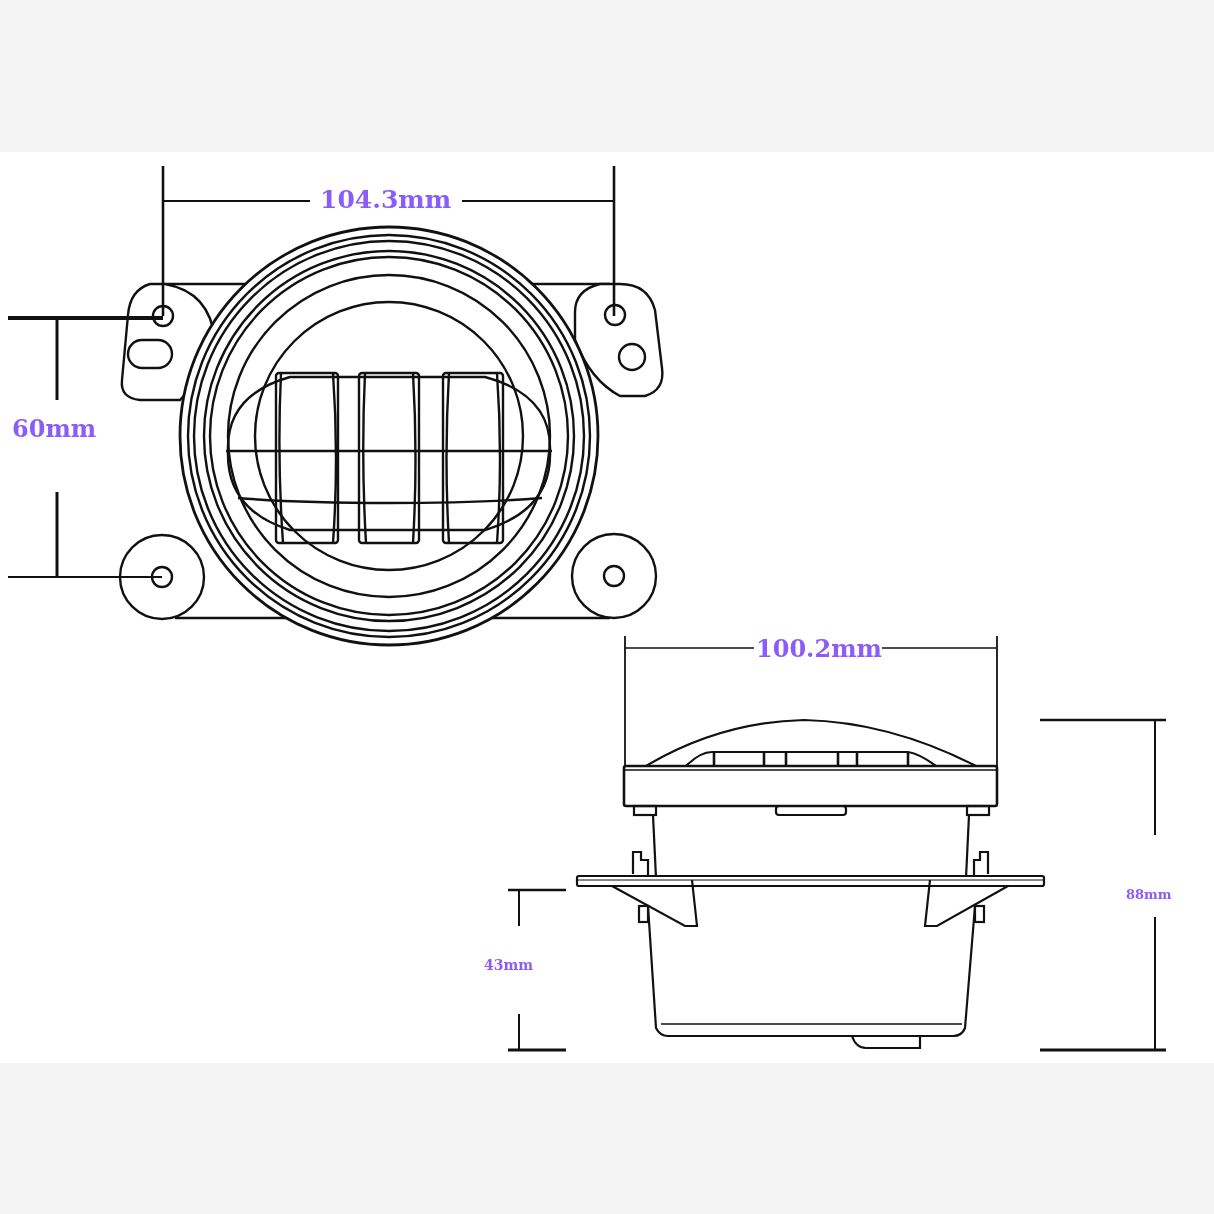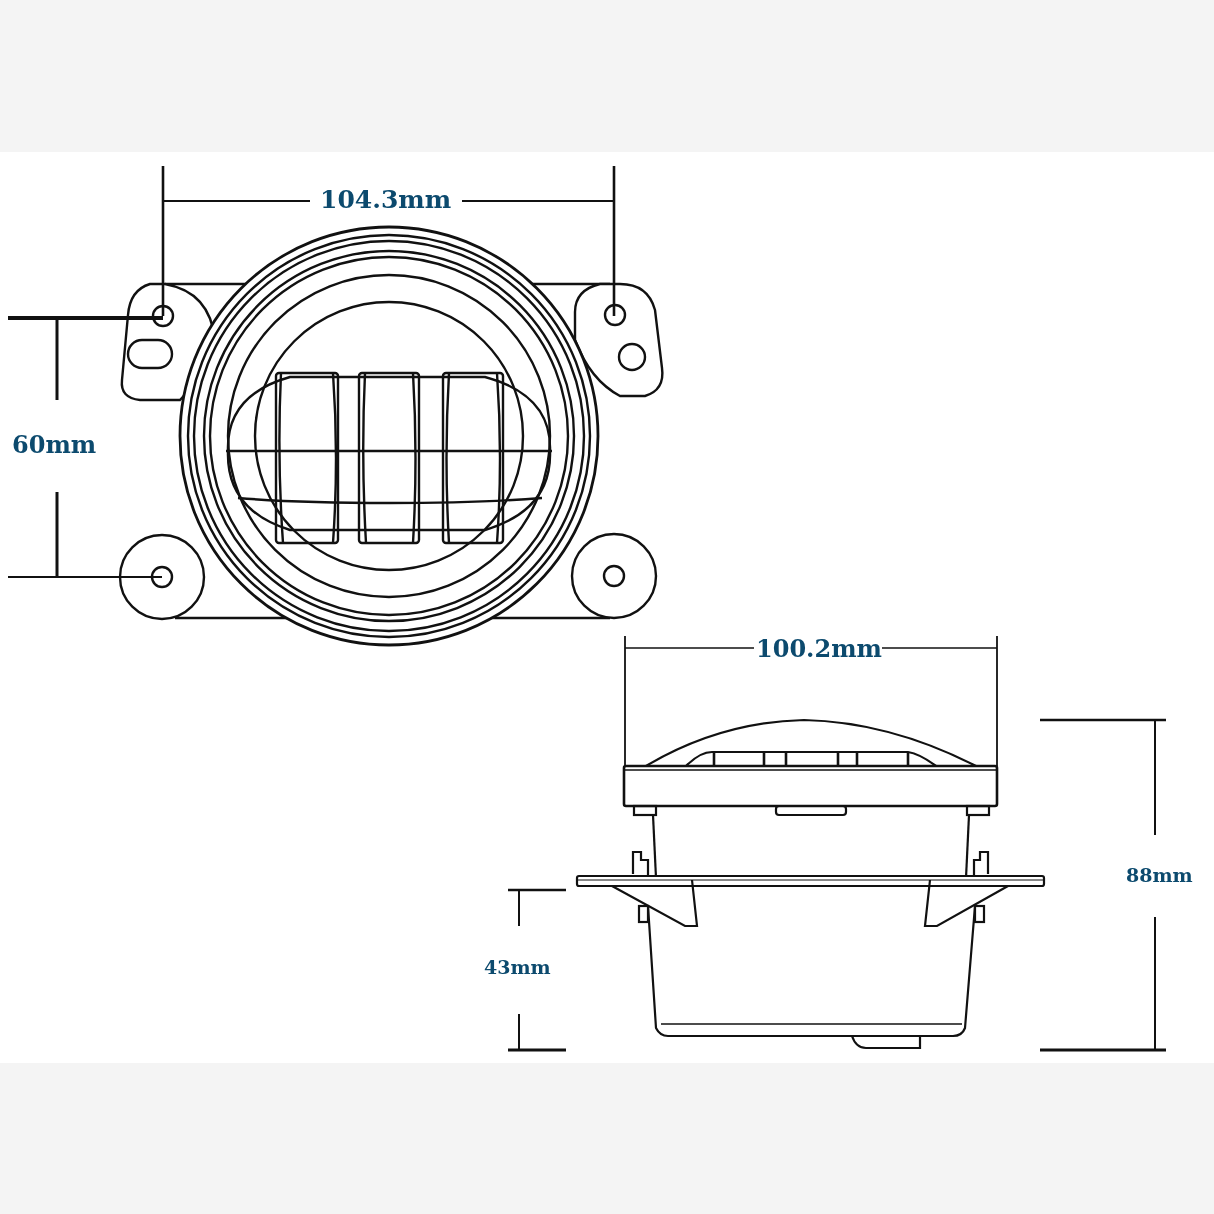--- a/index.html
+++ b/index.html
@@ -9,21 +9,21 @@
       font-family: "DejaVu Serif", "Liberation Serif", serif;
     }
     .band-top { position: absolute; left: 0; top: 0; width: 1214px; height: 152px; background: #f4f4f4; }
     .band-bottom { position: absolute; left: 0; top: 1063px; width: 1214px; height: 151px; background: #f4f4f4; }
     .canvas { position: absolute; left: 0; top: 152px; width: 1214px; height: 911px; background: #ffffff; }
     svg.drawing { position: absolute; left: 0; top: 0; }
     .dim-label {
       position: absolute;
       font-family: "DejaVu Serif", "Liberation Serif", serif;
       font-weight: bold;
-      color: #0c4a6e;
+      color: #8b5cf6;
       white-space: nowrap;
       background: #ffffff;
       line-height: 1;
     }
   </style>
 </head>
 <body>
 
 <div class="band-top"></div>
 <div class="band-bottom"></div>
@@ -147,16 +147,16 @@
     <line x1="1155" y1="917" x2="1155" y2="1050" stroke-width="2"></line>
 
     <line x1="508" y1="890" x2="566" y2="890" stroke-width="2.4"></line>
     <line x1="508" y1="1050" x2="566" y2="1050" stroke-width="2.8"></line>
     <line x1="519" y1="890" x2="519" y2="926" stroke-width="2"></line>
     <line x1="519" y1="1014" x2="519" y2="1050" stroke-width="2"></line>
   </g>
 </svg>
 
 <div class="dim-label" style="left:320px; top:187px; font-size:25px;">104.3mm</div>
-<div class="dim-label" style="left:12px; top:433px; font-size:24px;">60mm</div>
+<div class="dim-label" style="left:12px; top:417px; font-size:24px;">60mm</div>
 <div class="dim-label" style="left:756px; top:637px; font-size:24px;">100.2mm</div>
-<div class="dim-label" style="left:1126px; top:866px; font-size:19px;">88mm</div>
-<div class="dim-label" style="left:484px; top:958px; font-size:19px;">43mm</div>
+<div class="dim-label" style="left:1126px; top:888px; font-size:13px;">88mm</div>
+<div class="dim-label" style="left:484px; top:958px; font-size:14px;">43mm</div>
 
 </body></html>

